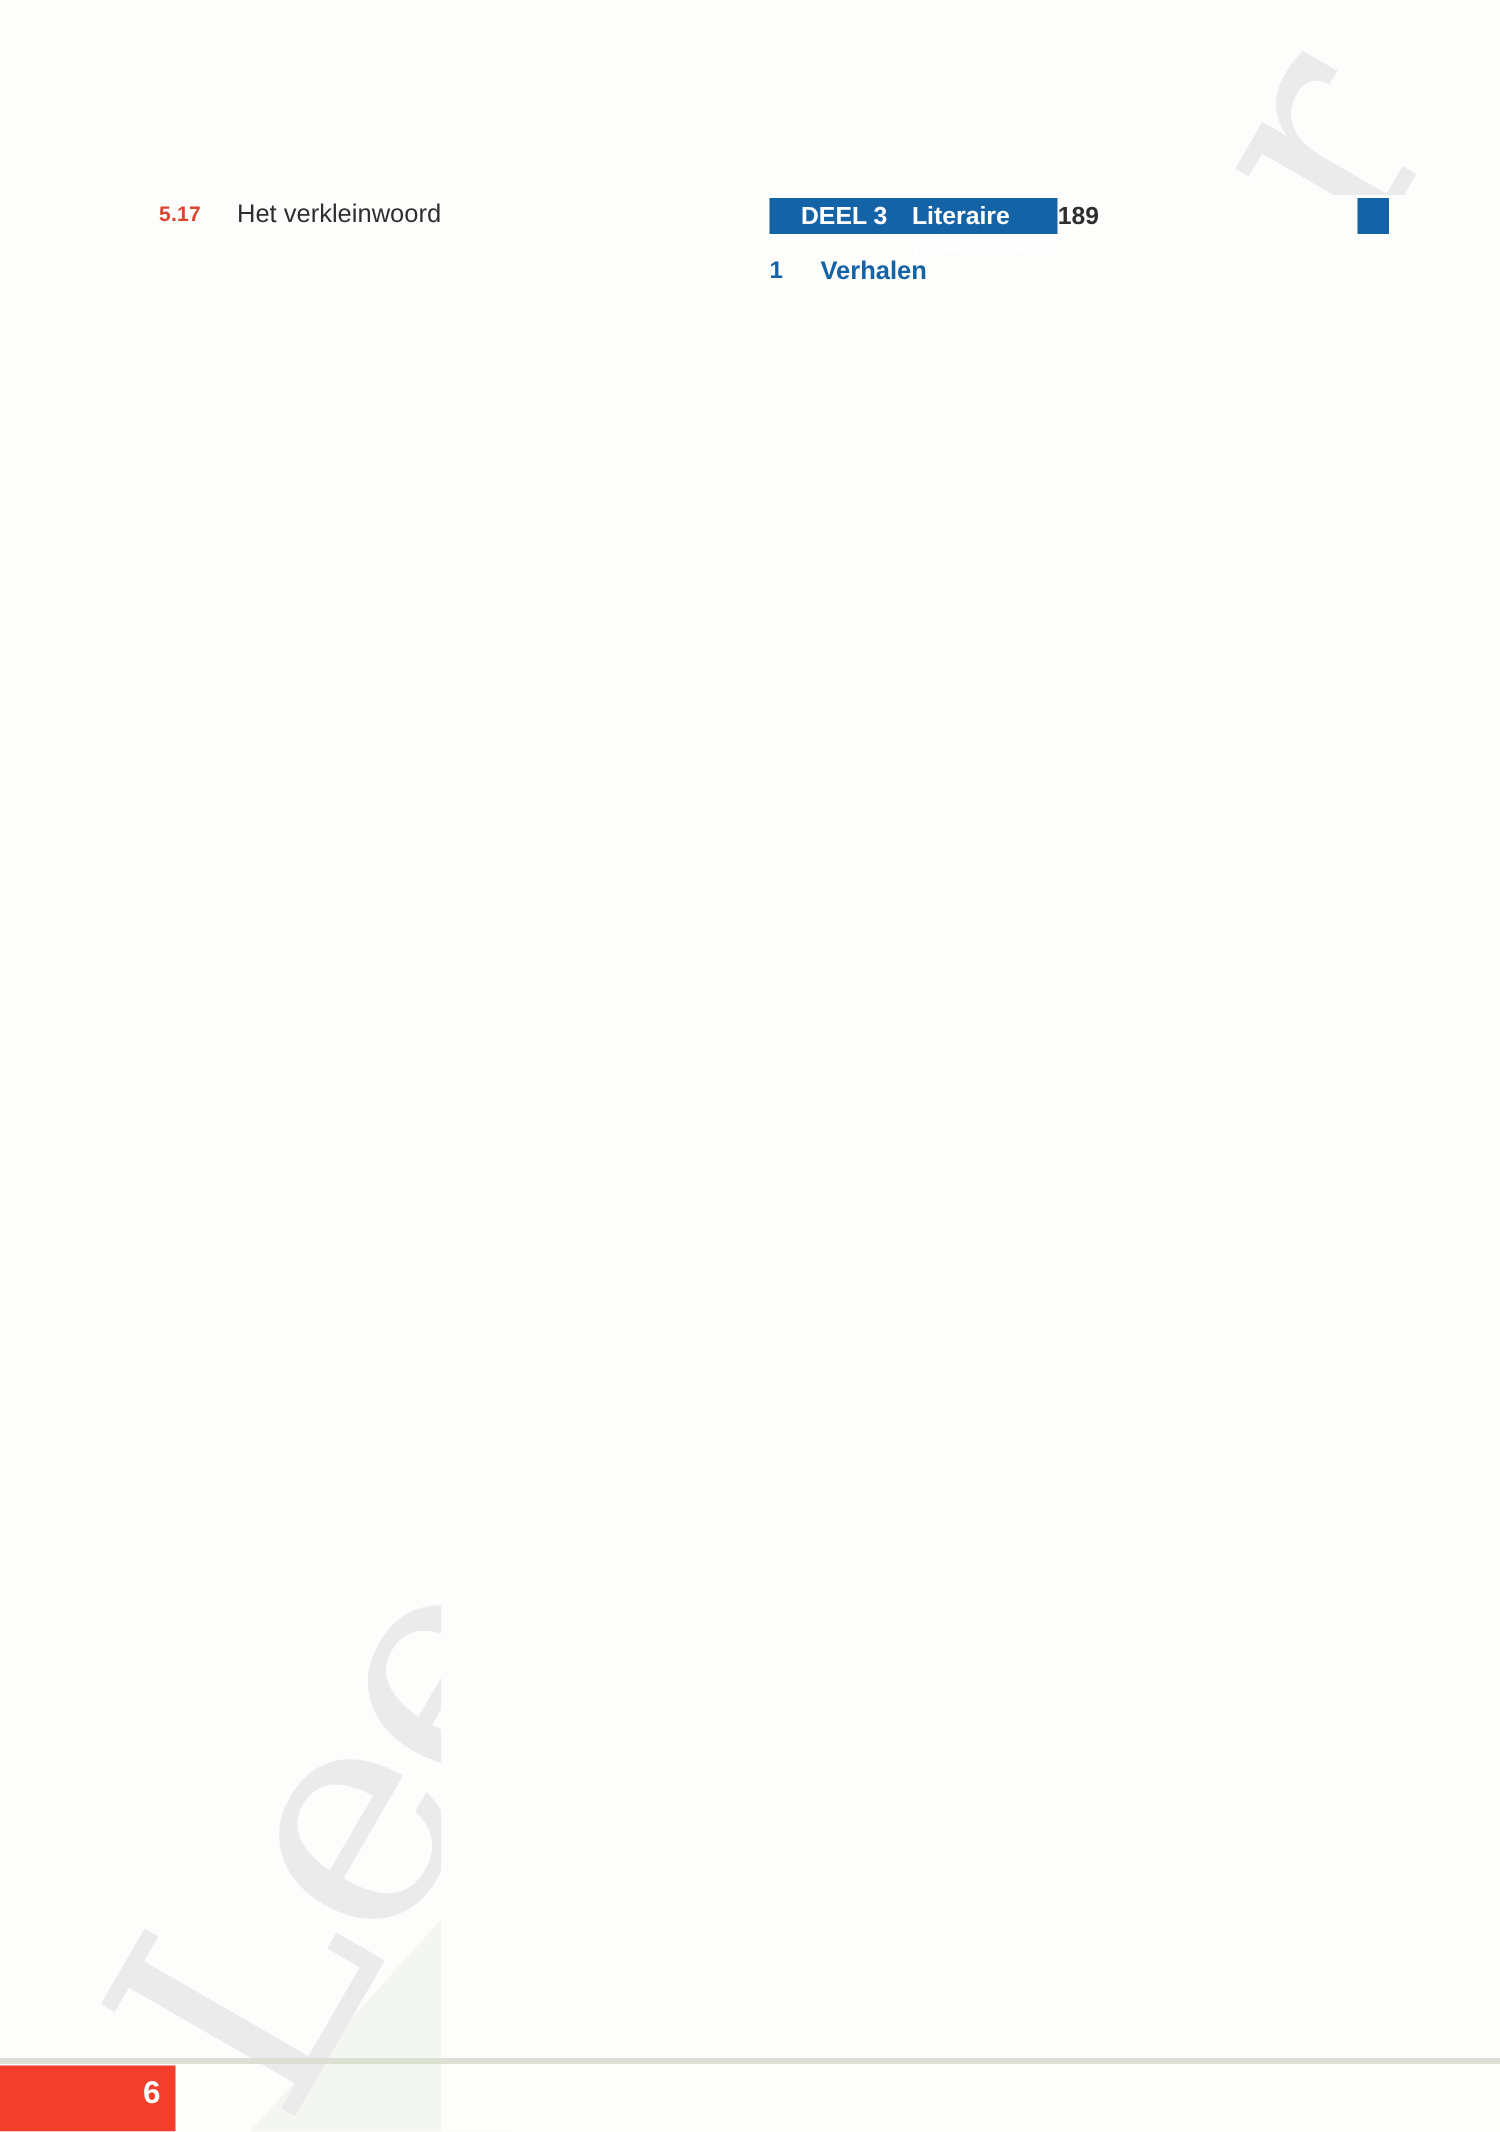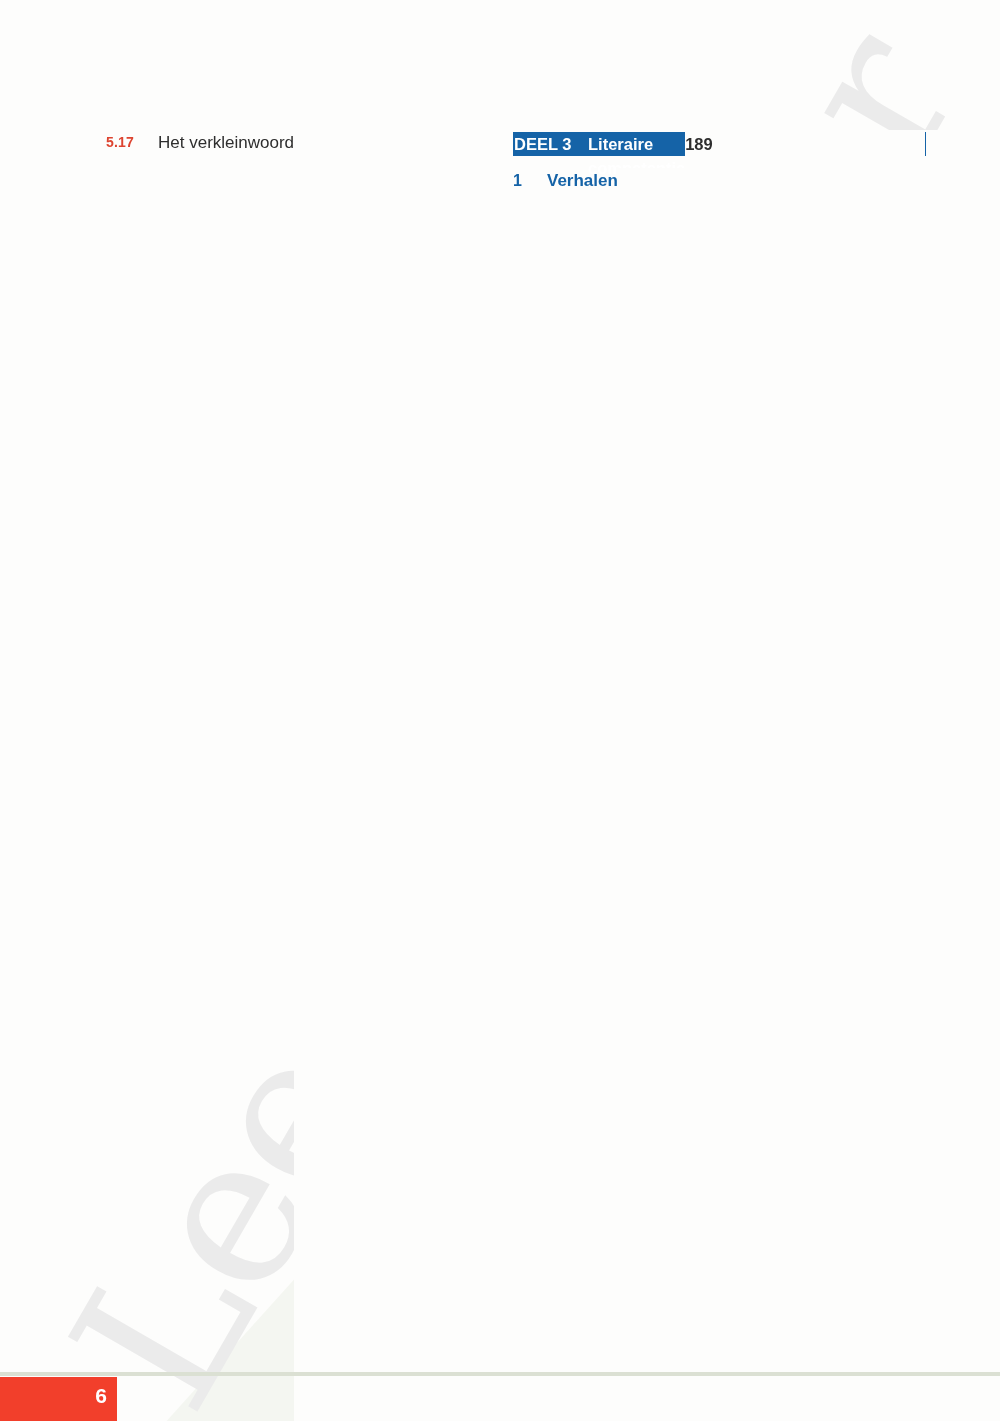--- a/index.html
+++ b/index.html
@@ -37,21 +37,21 @@
   .row.sub{padding-left:34px;}
   .row .title{flex:1;white-space:nowrap;color:#2e2e2e;}
   .row .page{font-size:16.5px;color:#2e2e2e;text-align:right;flex:0 0 auto;}
   .row.chapter .num{flex:0 0 34px;font-size:16px;color:#1563a7;}
   .row.chapter .title{font-weight:bold;color:#1563a7;font-size:17px;}
   
   .part-bar{
     display:flex;height:24px;line-height:24px;
     background:#1563a7;color:#ffffff;
     font-weight:bold;font-size:16.5px;
-    padding:0 1px;
+    padding:0 21px;
   }
   .part-bar .label{flex:0 0 74px;}
   .part-bar .ptitle{flex:1;}
   .part-bar .page{margin-left:auto;}
   
   .bottom-rule{position:absolute;z-index:2;left:0;top:1372px;width:1000px;height:4px;background:#dbe0d3;}
   .footer-badge{
     position:absolute;z-index:2;left:0;top:1377px;
     width:117px;height:44px;box-sizing:border-box;
     background:#f23f2b;color:#ffffff;

